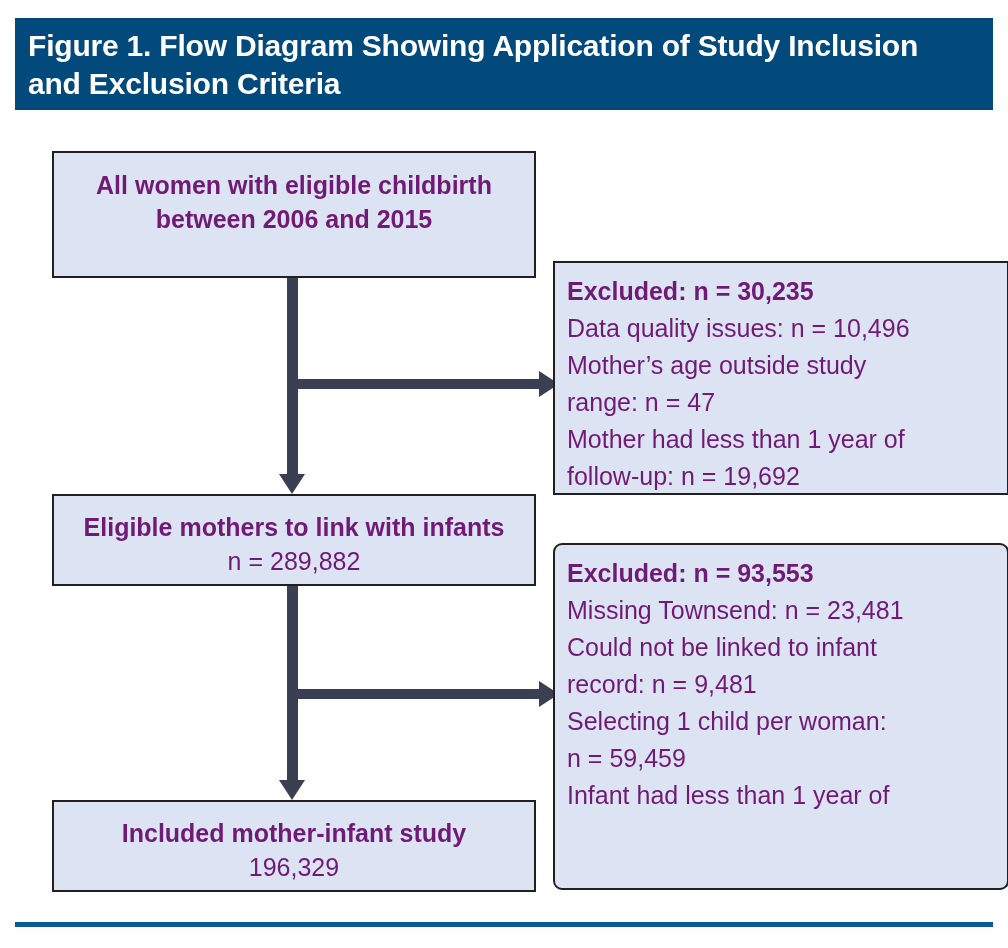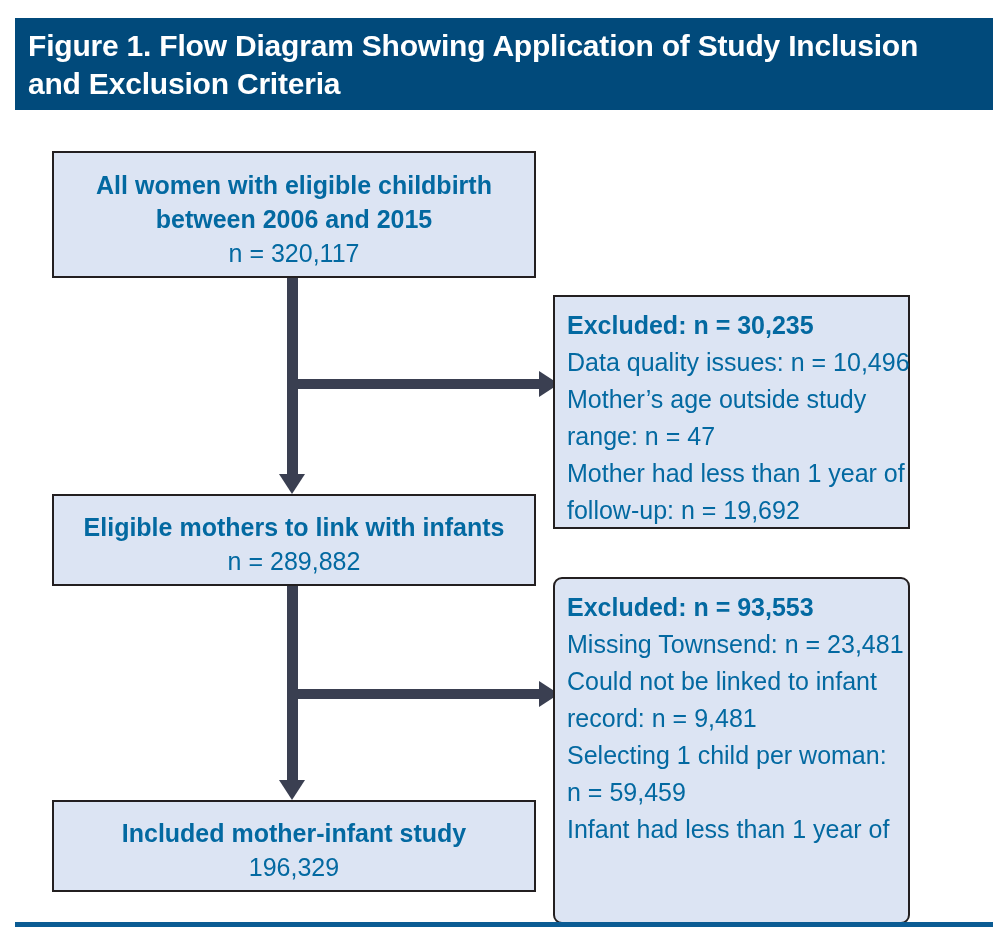--- a/index.html
+++ b/index.html
@@ -35,21 +35,21 @@
     letter-spacing: -0.2px;
     white-space: pre-line;
   }
 
   
   .flow-box {
     position: absolute;
     background: #DCE4F3;
     border: 2px solid #231F20;
     box-sizing: border-box;
-    color: #0369a1;
+    color: #701a75;
   }
   .flow-box .line {
     display: block;
     white-space: pre;
   }
 
   
   .main-box {
     left: 52px;
     width: 484px;
@@ -61,24 +61,23 @@
   }
   .main-box .line.bold { font-weight: bold; }
 
   #box-all-women      { top: 151px;  height: 127px; padding-top: 15px; }
   #box-eligible-mothers { top: 494px; height: 92px;  padding-top: 14px; }
   #box-included-pairs { top: 800px;  height: 92px;  padding-top: 14px; }
 
   
   .excl-box {
     left: 553px;
-    width: 357px;
+    width: 456px;
     text-align: left;
     padding: 10px 16px 0 12px;
-    margin-top: 34px;
   }
   .excl-box .line {
     font-size: 25px;
     line-height: 37px;
   }
   .excl-box .line.bold { font-weight: bold; }
 
   #box-excluded-1 { top: 261px; height: 234px; }
   #box-excluded-2 { top: 543px; height: 347px; border-radius: 9px; }
 
@@ -145,21 +144,20 @@
 <div class="arrow-right" id="arrow-head-branch-1"></div>
 
 <div class="conn-v" id="conn-stem-2"></div>
 <div class="arrow-down" id="arrow-head-2"></div>
 <div class="conn-h" id="conn-branch-2"></div>
 <div class="arrow-right" id="arrow-head-branch-2"></div>
 
 <div class="flow-box main-box" id="box-all-women">
   <span class="line bold">All women with eligible childbirth</span>
   <span class="line bold">between 2006 and 2015</span>
-  <span class="line">n = 320,117</span>
 </div>
 
 <div class="flow-box main-box" id="box-eligible-mothers">
   <span class="line bold">Eligible mothers to link with infants</span>
   <span class="line">n = 289,882</span>
 </div>
 
 <div class="flow-box main-box" id="box-included-pairs">
   <span class="line bold">Included mother-infant study</span>
   <span class="line">196,329</span>

